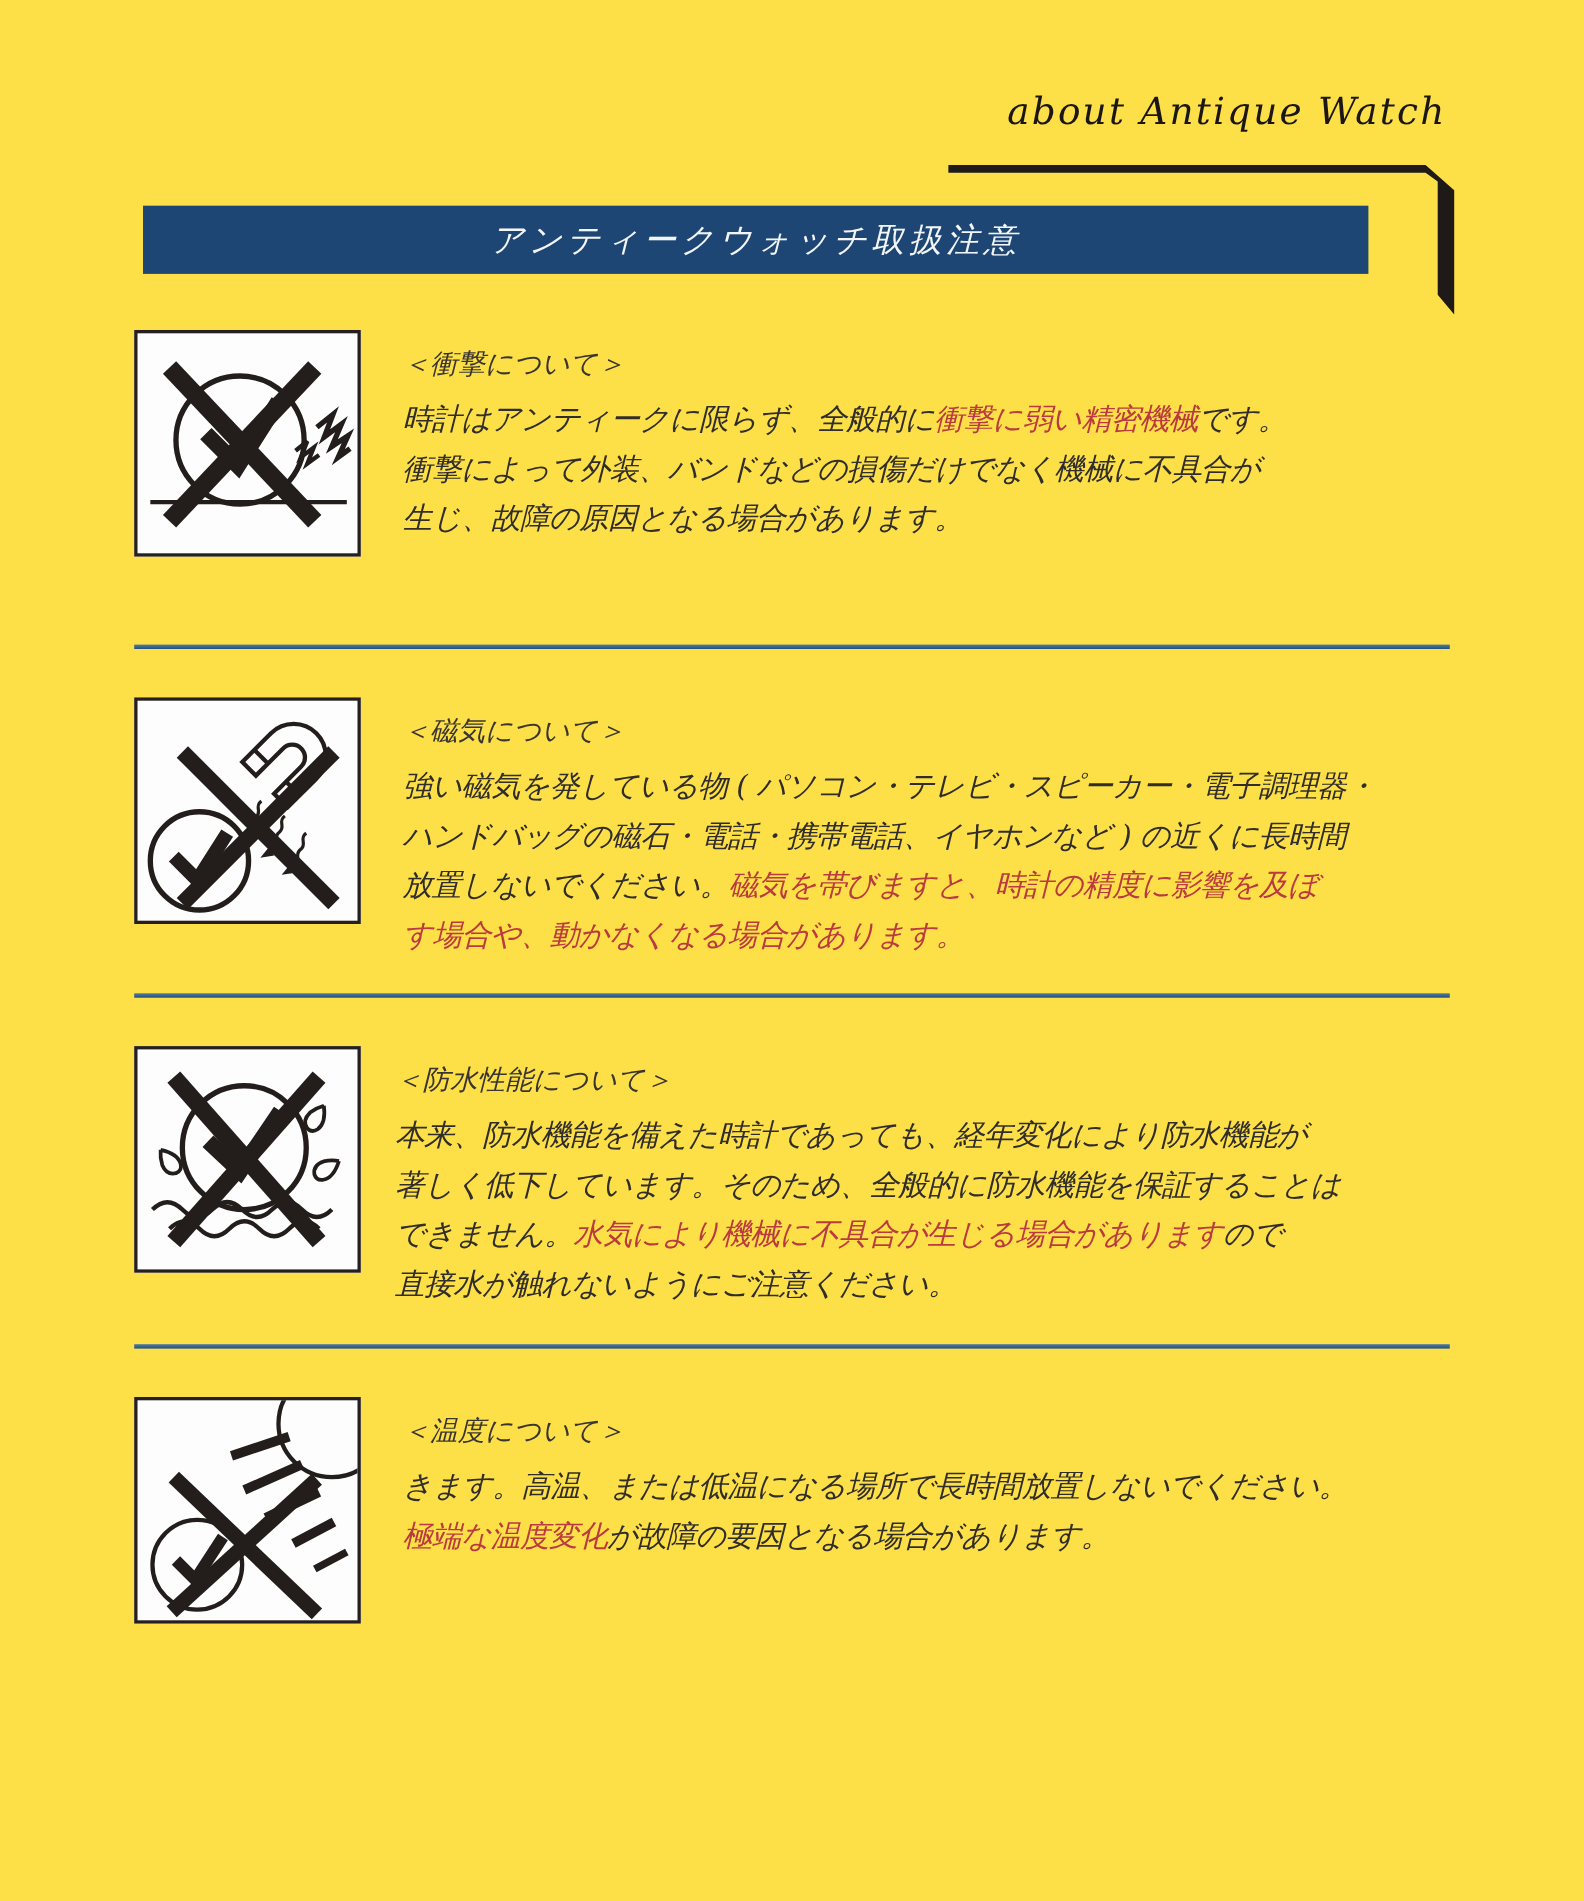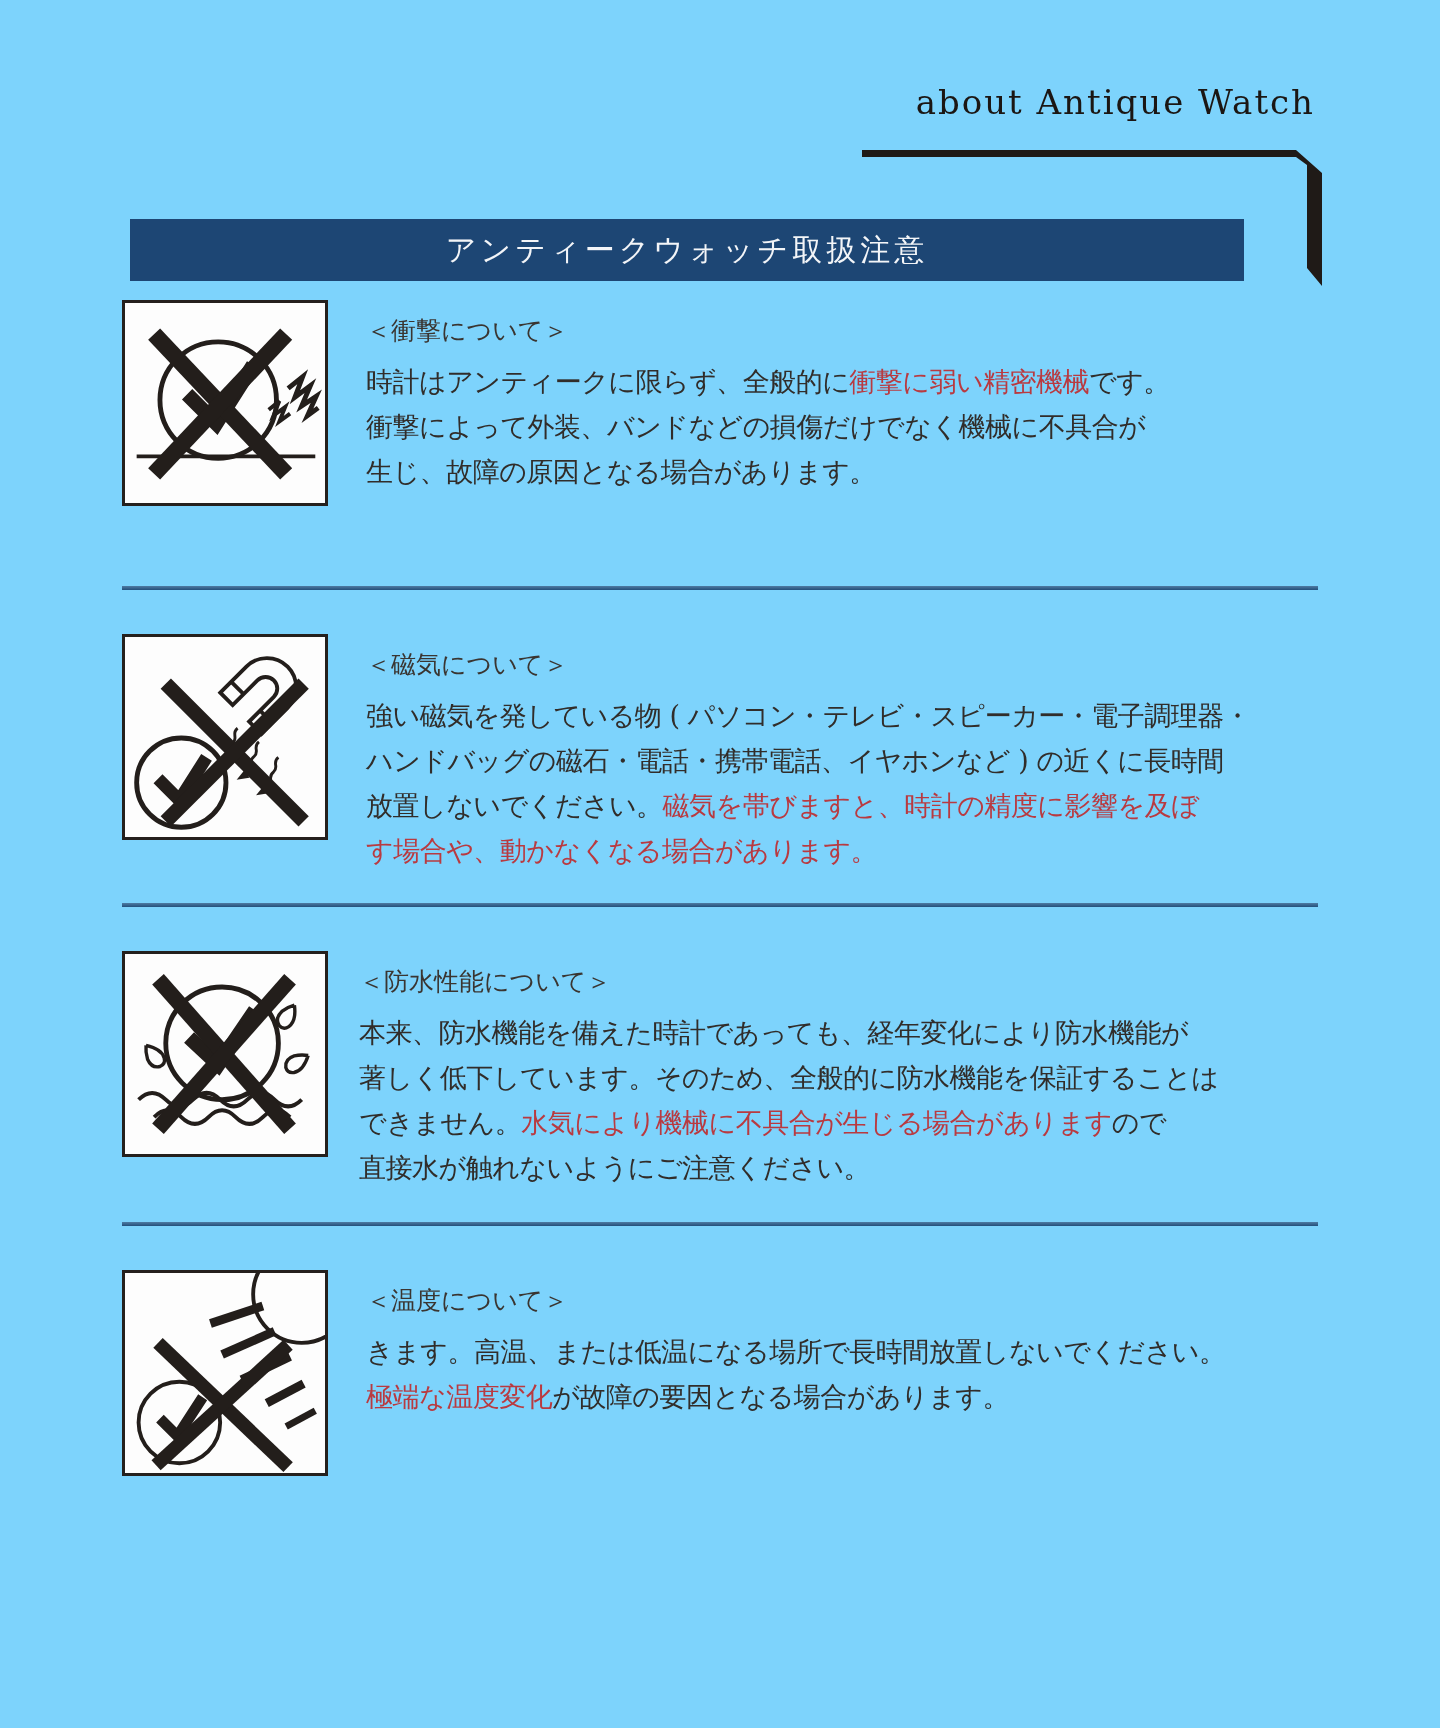--- a/index.html
+++ b/index.html
@@ -1,34 +1,35 @@
 <!DOCTYPE html>
 <html><head>
 <meta charset="utf-8">
 <style>
   html,body{margin:0;padding:0;background:#ffffff;}
   .page{
     position:relative;
     width:1440px;height:1728px;
-    background:#7dd3fc;
+    background:#fde047;
     font-family:"DejaVu Serif","Liberation Serif",serif;
     color:#312d2a;
     overflow:hidden;
+    font-style:italic;
   }
   
   .eyebrow{
     position:absolute;top:82px;right:125px;
     font-size:34px;letter-spacing:2px;color:#1b1613;
     white-space:nowrap;
   }
   .corner{position:absolute;top:142px;left:862px;width:470px;height:148px;}
   .title-bar{
     position:absolute;left:130px;top:187px;width:1114px;height:62px;
     background:#1d4674;
-    display:flex;align-items:center;justify-content:center;margin-top:32px;
+    display:flex;align-items:center;justify-content:center;
   }
   .title-bar .title{
     color:#f3f5f8;font-size:30px;letter-spacing:4px;white-space:nowrap;
   }
   
   .content{position:absolute;left:122px;top:300px;width:1196px;}
   .section{display:flex;gap:38px;align-items:flex-start;}
   .s1{min-height:286px;}
   .s2{min-height:269px;}
   .s3{min-height:271px;gap:31px;}

